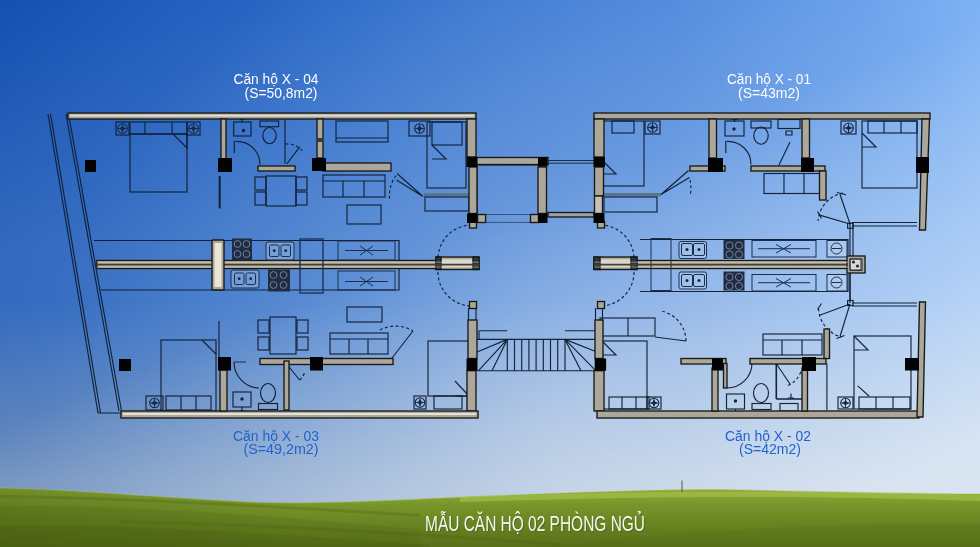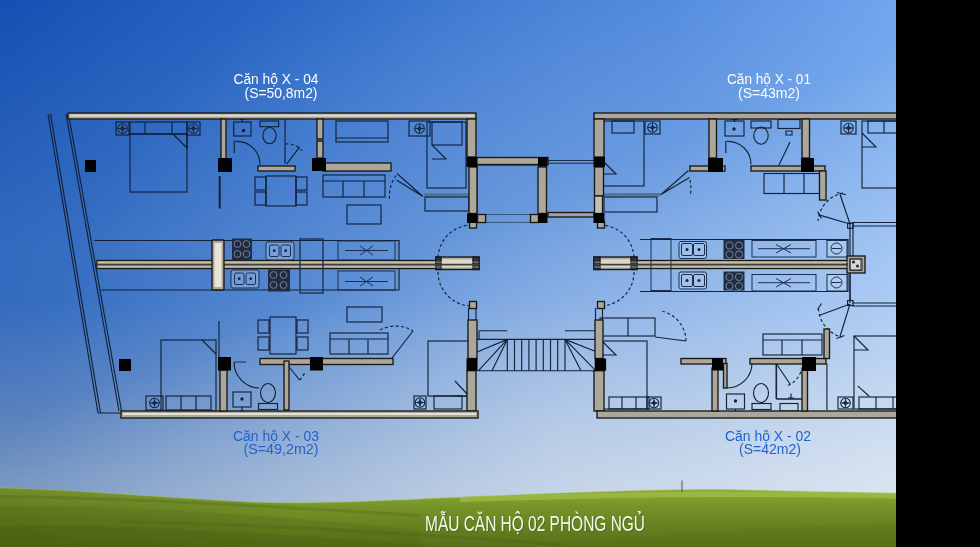--- a/index.html
+++ b/index.html
@@ -1,16 +1,16 @@
 <!DOCTYPE html>
 <html><head>
 <meta charset="utf-8">
 <style>
 html,body{margin:0;padding:0;background:#000}
-#c{position:relative;width:896px;height:547px;overflow:hidden;font-family:"Liberation Sans",sans-serif}
+#c{position:relative;width:980px;height:547px;overflow:hidden;font-family:"Liberation Sans",sans-serif}
 svg{display:block}
 </style>
 </head>
 <body>
 <div id="c">
 <svg width="980" height="547" viewBox="0 0 980 547" xmlns="http://www.w3.org/2000/svg">
 <defs>
 <linearGradient id="skyH" x1="0" y1="0" x2="1" y2="0">
 <stop offset="0" stop-color="#1450b2"></stop>
 <stop offset="0.35" stop-color="#2e6cc9"></stop>

